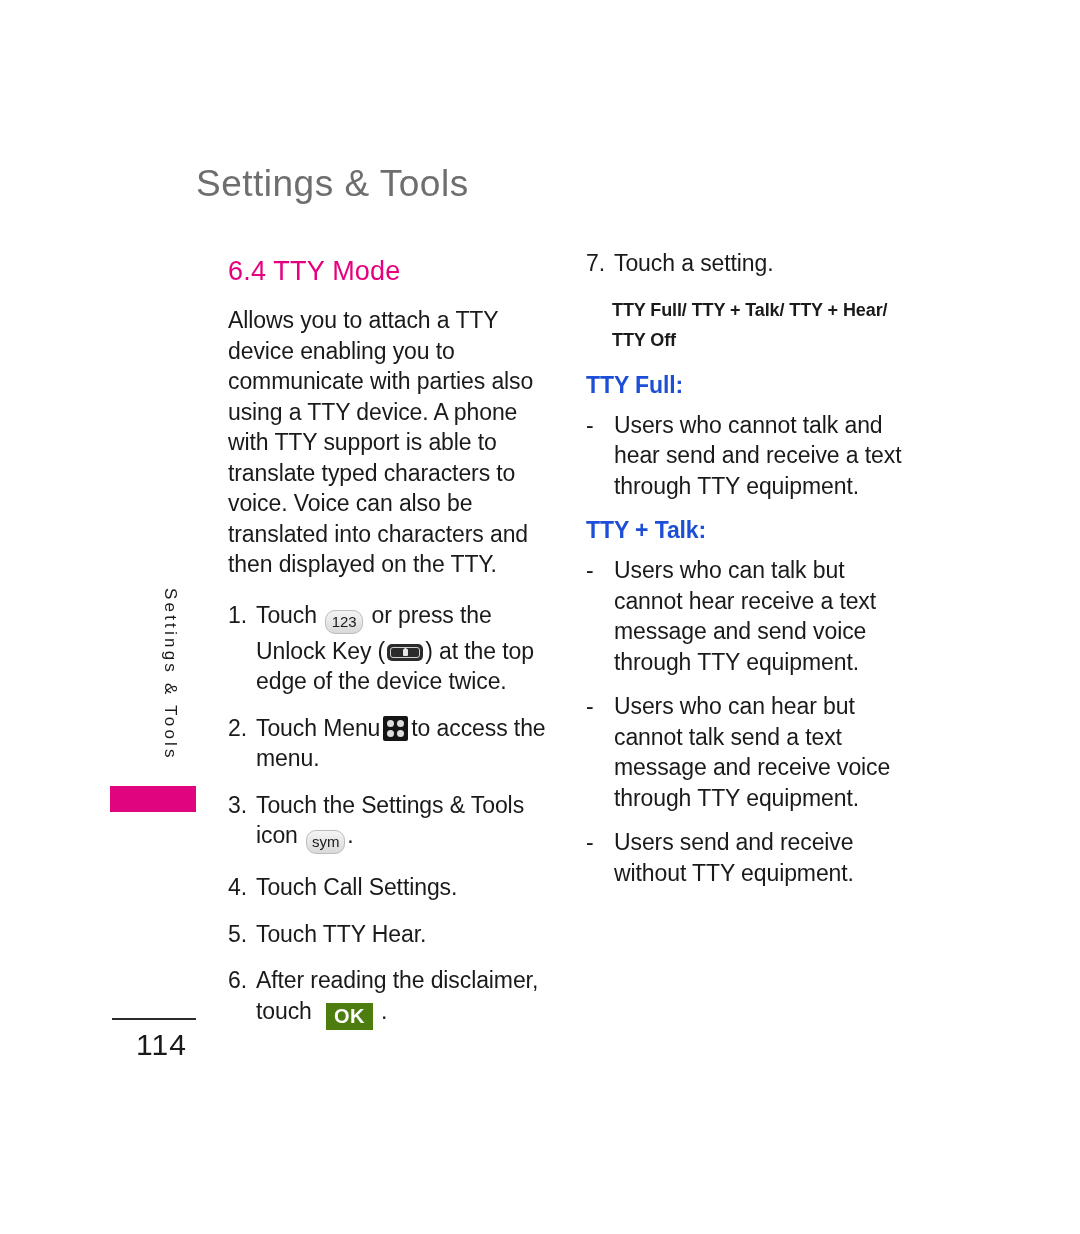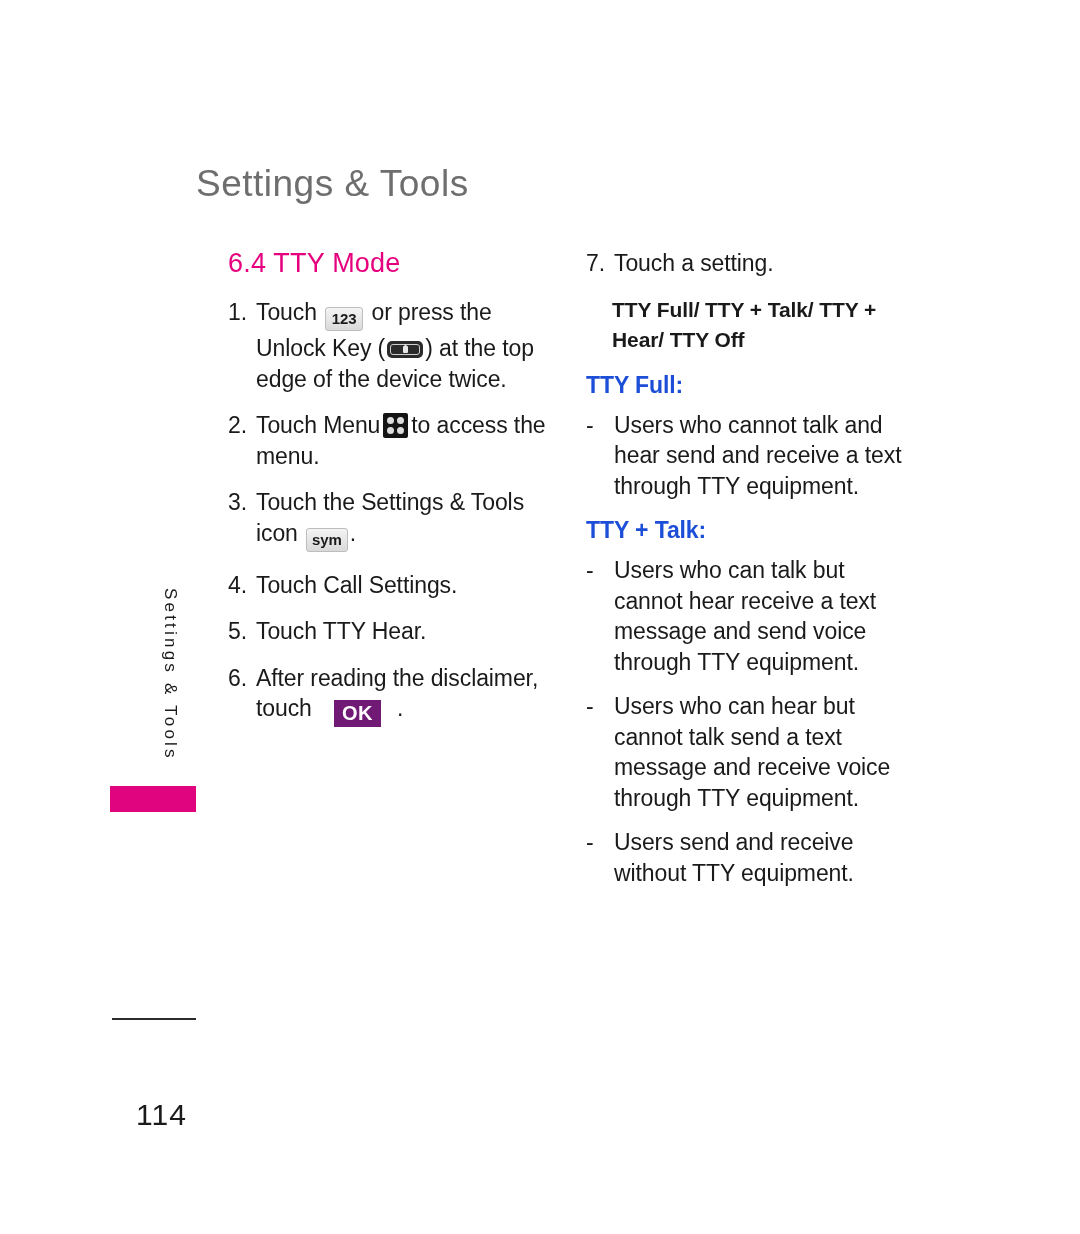--- a/index.html
+++ b/index.html
@@ -71,21 +71,21 @@
     left: 586px;
     top: 248px;
     width: 330px;
   }
 
   .section-title {
     color: #e6007e;
     font-size: 27px;
     font-weight: 400;
     letter-spacing: 0.2px;
-    margin: 0 0 18px 0;
+    margin: 8px 0 18px 0;
     line-height: 1.15;
   }
 
   .body-par {
     font-size: 23px;
     line-height: 30.5px;
     margin: 0 0 20px 0;
     letter-spacing: -0.1px;
   }
 
@@ -114,21 +114,21 @@
   }
   .dash-mark {
     flex: 0 0 auto;
     width: 28px;
   }
   .dash-body { flex: 1 1 auto; }
 
   .bold { font-weight: normal; }
 
   .sub-head {
-    font-size: 21px;
+    font-size: 18px;
     font-weight: bold;
     line-height: 30.5px;
     margin: 2px 0 14px 26px;
     letter-spacing: -0.1px;
   }
 
   .pink-head {
     color: #1d4ed8;
     font-size: 23px;
     font-weight: bold;
@@ -139,23 +139,23 @@
 
   
   .key-light {
     display: inline-block;
     vertical-align: -4px;
     min-width: 26px;
     padding: 2px 5px 3px;
     margin: 2px 2px;
     background: linear-gradient(#f4f4f4, #d9d9d9);
     border: 1px solid #bdbdbd;
-    border-radius: 3px;
+    border-radius: 10px;
     font-size: 15px;
-    font-weight: bold;
+    font-weight: normal;
     line-height: 17px;
     text-align: center;
     color: #1a1a1a;
     font-family: "Liberation Sans", sans-serif;
   }
 
   .key-unlock {
     display: inline-block;
     vertical-align: -2px;
     width: 36px;
@@ -203,42 +203,42 @@
   }
   .key-menu i:nth-child(1) { left: 4px;  top: 4px; }
   .key-menu i:nth-child(2) { left: 14px; top: 4px; }
   .key-menu i:nth-child(3) { left: 4px;  top: 14px; }
   .key-menu i:nth-child(4) { left: 14px; top: 14px; }
 
   .key-dark {
     display: inline-block;
     vertical-align: -4px;
     padding: 2px 8px 3px;
-    margin: 0 16px;
-    background: #701a75;
+    margin: 0 8px;
+    background: #4d7c0f;
     color: #ffffff;
     font-size: 20px;
     font-weight: bold;
     line-height: 22px;
     letter-spacing: 0.5px;
   }
 
   
   .footer-rule {
     position: absolute;
     left: 112px;
     top: 1018px;
     width: 84px;
     height: 0;
     border-top: 2px solid #2b2b2b;
   }
   .page-number {
     position: absolute;
     left: 136px;
-    top: 1098px;
+    top: 1028px;
     font-size: 30px;
     font-weight: 300;
     color: #1a1a1a;
     letter-spacing: 1px;
   }
 </style>
 </head>
 <body>
 
 <div class="page">
@@ -247,20 +247,21 @@
 
   <div class="side-tab">
     <div class="side-tab-label">Settings &amp; Tools</div>
     <div class="side-tab-bar"></div>
   </div>
 
   <div class="col-left">
 
     <div class="section-title">6.4 TTY Mode</div>
 
+    <p class="body-par">Allows you to attach a TTY device enabling you to communicate with parties also using a TTY device. A phone with TTY support is able to translate typed characters to voice. Voice can also be translated into characters and then displayed on the TTY.</p>
 
     <div class="step">
       <span class="step-num">1.</span>
       <span class="step-body"><span>Touch</span>
         <span class="key-light">123</span>
         <span>or press the Unlock Key (</span><span class="key-unlock"></span><span>) at the top edge of the device twice.</span>
       </span>
     </div>
 
     <div class="step">

